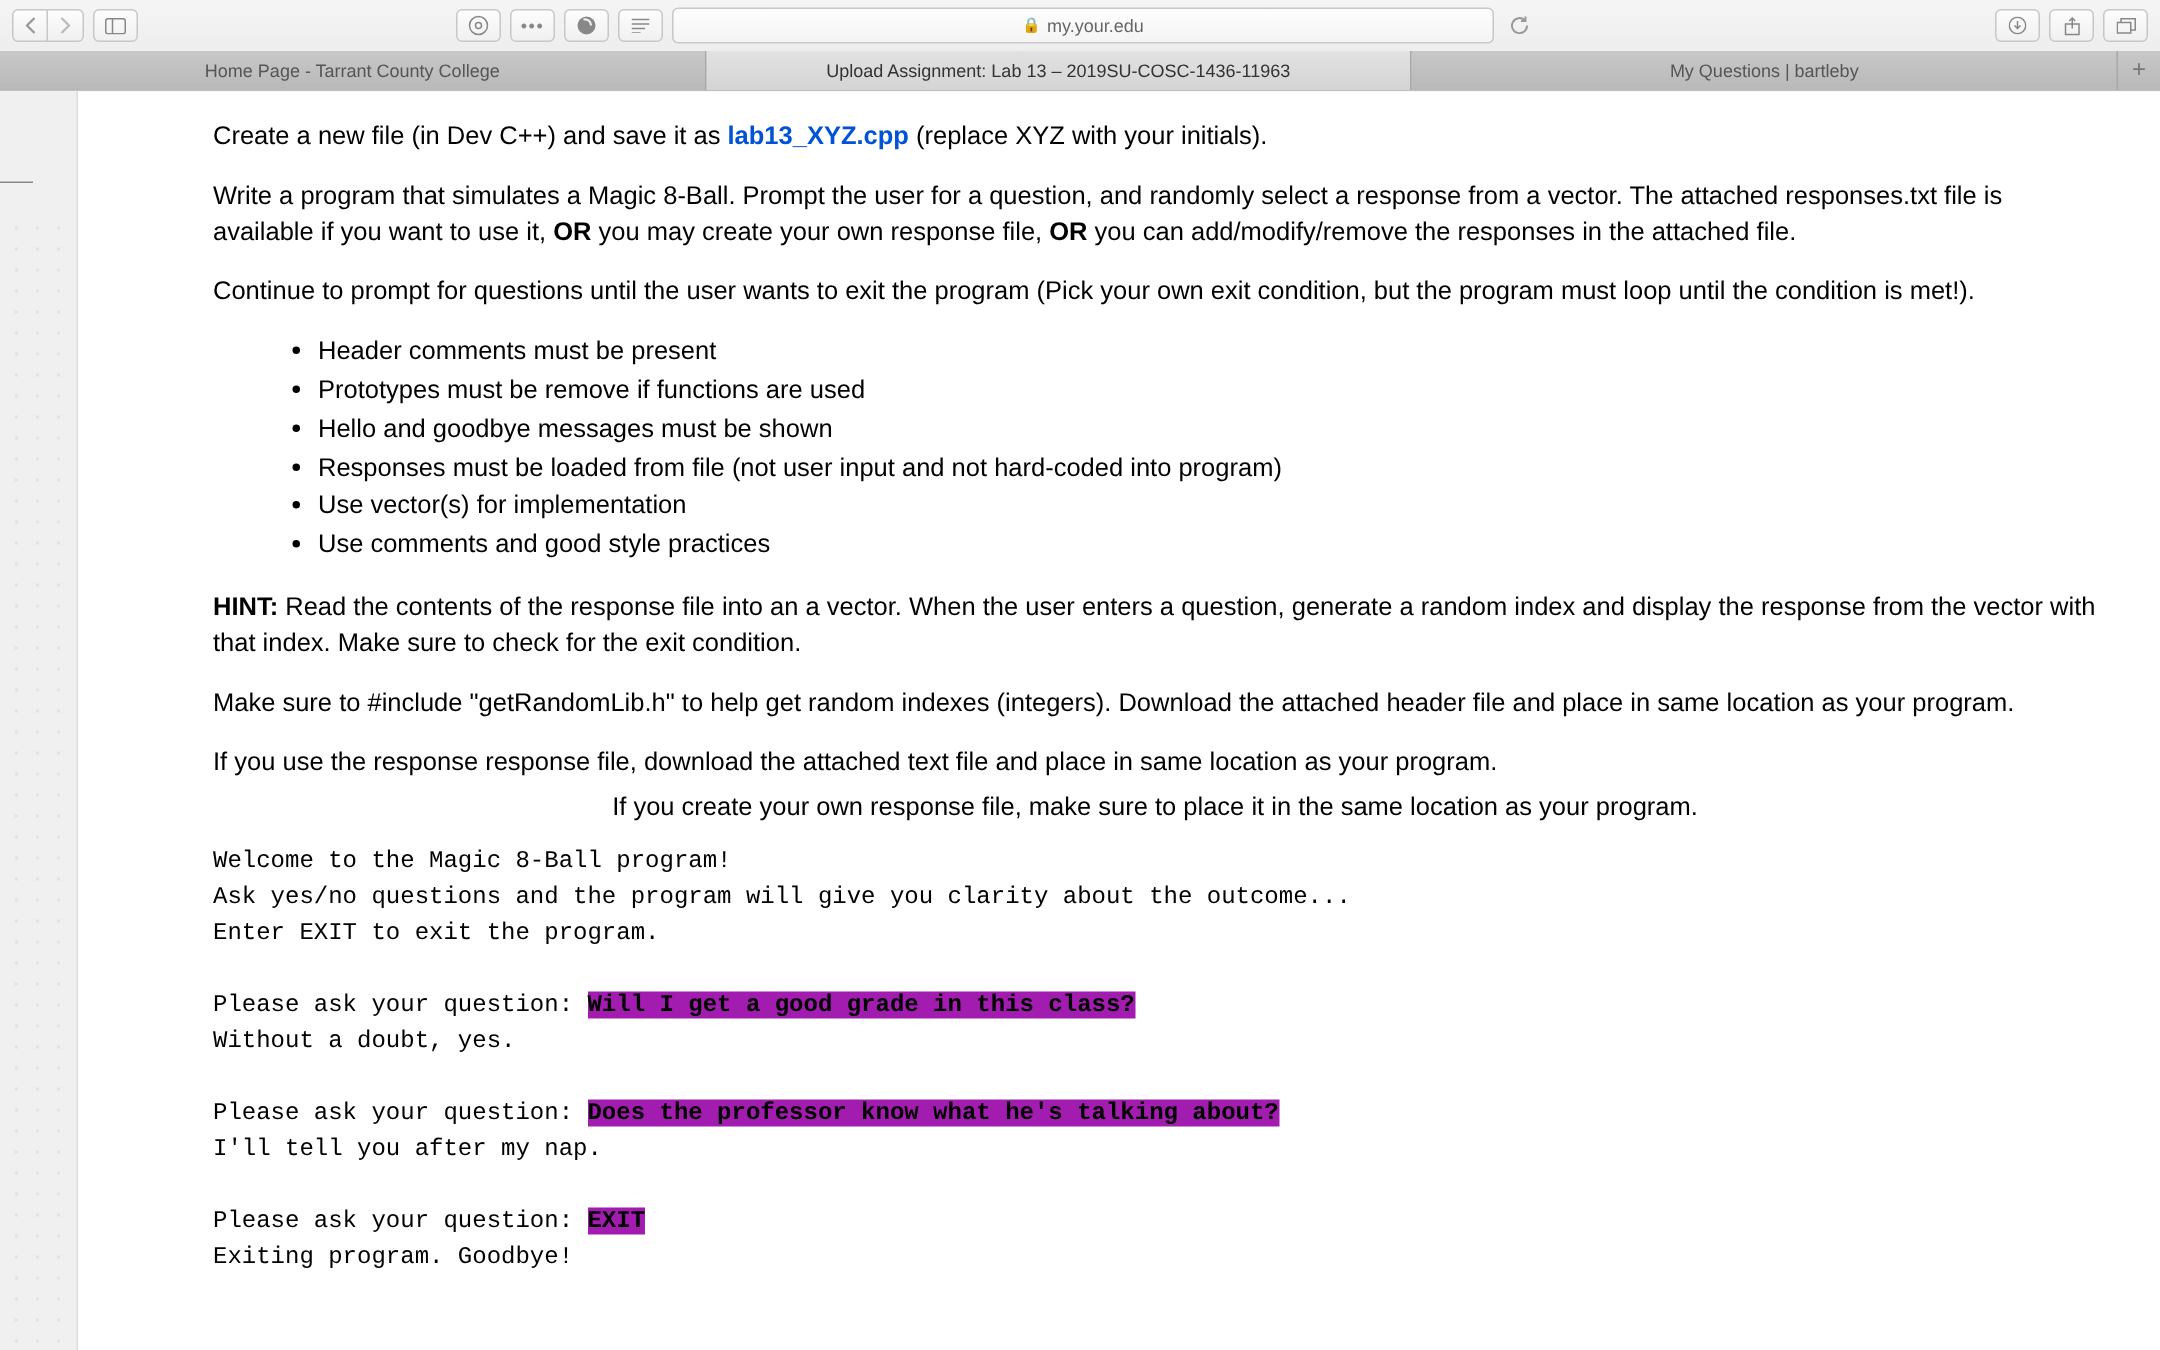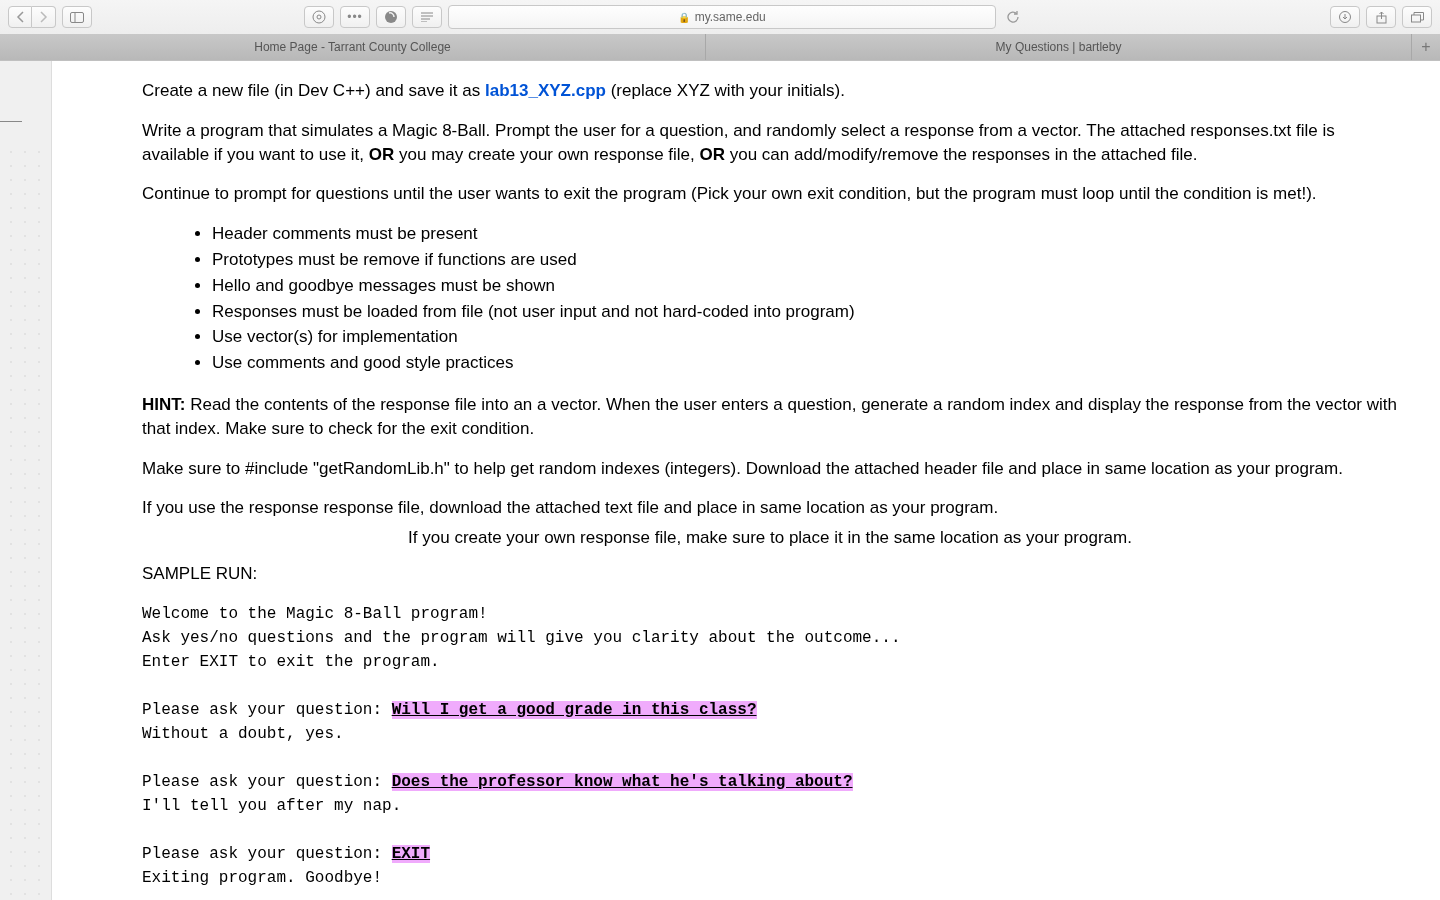--- a/index.html
+++ b/index.html
@@ -208,23 +208,22 @@
     }
     
     .monospace {
       font-family: "Courier New", Courier, monospace;
       font-size: 16px;
       line-height: 1.5;
       white-space: pre-wrap;
     }
     
     .highlight {
-      background: #f0abfc;
+      background: #a21caf;
       font-weight: bold;
-      text-decoration: underline;
     }
   </style>
 </head>
 <body>
 
 <div class="browser-chrome">
   <div class="toolbar">
     <div class="nav-buttons">
       <div class="nav-btn">
         <svg width="9" height="12" viewBox="0 0 9 12">
@@ -266,21 +265,21 @@
           <line x1="0" y1="1" x2="12" y2="1" stroke="#888"></line>
           <line x1="0" y1="4" x2="12" y2="4" stroke="#888"></line>
           <line x1="0" y1="7" x2="9" y2="7" stroke="#888"></line>
           <line x1="0" y1="10" x2="6" y2="10" stroke="#888"></line>
         </svg>
     </div>
 
     <div class="address-bar-wrap">
       <div class="address-bar">
         <span class="lock-icon">🔒</span>
-        <span>my.same.edu</span>
+        <span>my.your.edu</span>
       </div>
       <div class="reload-btn">
         <svg width="14" height="14" viewBox="0 0 14 14">
             <path d="M12 7 A5 5 0 1 1 10.5 3.5" fill="none" stroke="#999" stroke-width="1.3"></path>
             <path d="M11 1 L11 4 L8 4" fill="none" stroke="#999" stroke-width="1.3"></path>
           </svg>
       </div>
     </div>
 
     <div class="right-buttons">
@@ -301,20 +300,23 @@
             <rect x="0.5" y="3" width="9" height="7" fill="none" stroke="#888"></rect>
             <path d="M3 3 L3 0.5 L12.5 0.5 L12.5 8 L9.5 8" fill="none" stroke="#888"></path>
           </svg>
       </div>
     </div>
   </div>
 
   <div class="tab-bar">
     <div class="tab">
       <span>Home Page - Tarrant County College</span>
+    </div>
+    <div class="tab active">
+      <span>Upload Assignment: Lab 13 – 2019SU-COSC-1436-11963</span>
     </div>
     <div class="tab">
       <span>My Questions | bartleby</span>
     </div>
     <div class="new-tab-btn">+</div>
   </div>
 </div>
 
 <div class="content-area">
   <div class="sidebar">
@@ -343,21 +345,20 @@
     </ul>
 
     <p>
       <span class="hint-label">HINT:</span><span> Read the contents of the response file into an a vector. When the user enters a question, generate a random index and display the response from the vector with that index. Make sure to check for the exit condition.</span>
     </p>
 
     <p>Make sure to #include "getRandomLib.h" to help get random indexes (integers). Download the attached header file and place in same location as your program.</p>
     <p style="margin-bottom:6px;">If you use the response response file, download the attached text file and place in same location as your program.</p>
     <p style="margin-bottom:12px;text-align:center;">If you create your own response file, make sure to place it in the same location as your program.</p>
 
-    <p class="sample-label">SAMPLE RUN:</p>
     <div class="monospace"><span>Welcome to the Magic 8-Ball program!</span>
 <span>Ask yes/no questions and the program will give you clarity about the outcome...</span>
 <span>Enter EXIT to exit the program.</span>
 
 <span>Please ask your question: </span><span class="highlight">Will I get a good grade in this class?</span>
 <span>Without a doubt, yes.</span>
 
 <span>Please ask your question: </span><span class="highlight">Does the professor know what he's talking about?</span>
 <span>I'll tell you after my nap.</span>
 

